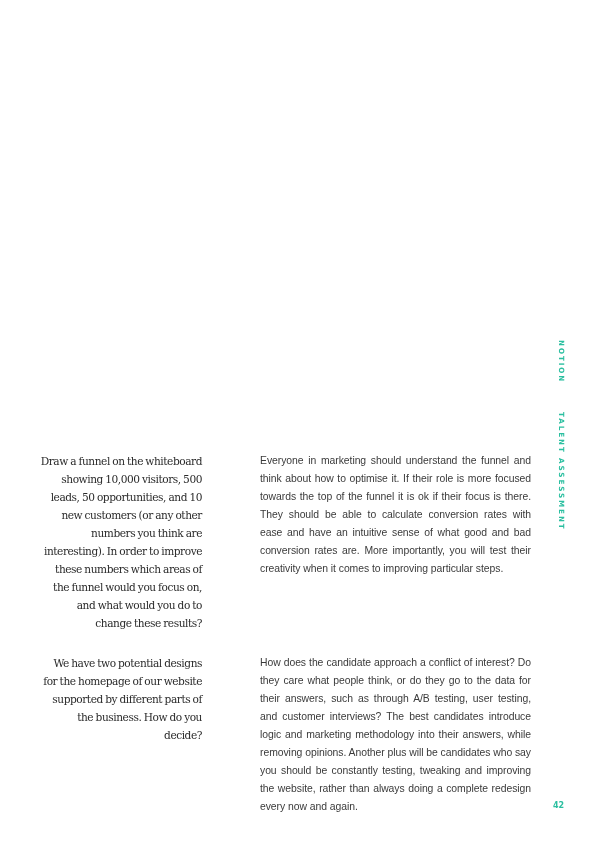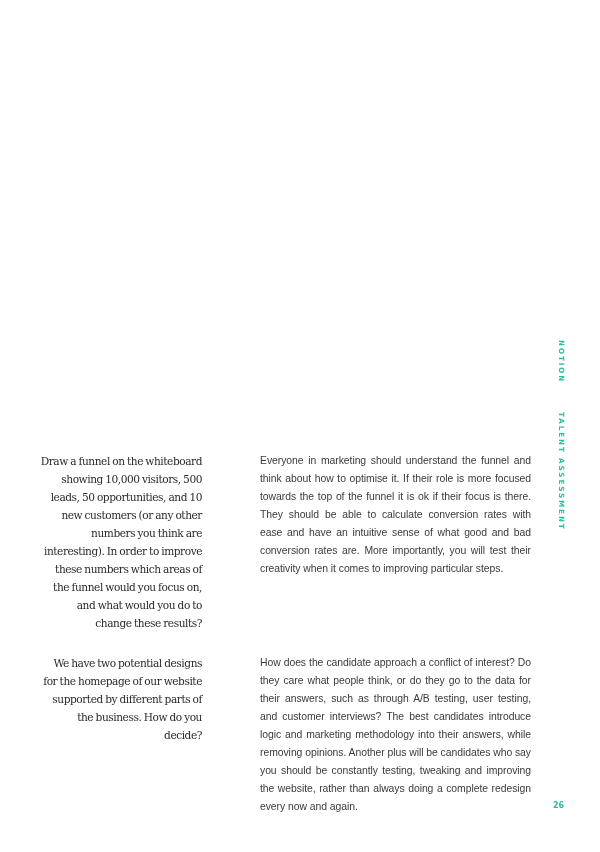--- a/index.html
+++ b/index.html
@@ -80,15 +80,15 @@
   <div class="qa" style="top: 452px;">
     <div class="question">Draw a funnel on the whiteboard showing 10,000 visitors, 500 leads, 50 opportunities, and 10 new customers (or any other numbers you think are interesting). In order to improve these numbers which areas of the funnel would you focus on, and what would you do to change these results?</div>
     <div class="answer">Everyone in marketing should understand the funnel and think about how to optimise it. If their role is more focused towards the top of the funnel it is ok if their focus is there. They should be able to calculate conversion rates with ease and have an intuitive sense of what good and bad conversion rates are. More importantly, you will test their creativity when it comes to improving particular steps.</div>
   </div>
 
   <div class="qa" style="top: 654px;">
     <div class="question">We have two potential designs for the homepage of our website supported by different parts of the business. How do you decide?</div>
     <div class="answer">How does the candidate approach a conflict of interest? Do they care what people think, or do they go to the data for their answers, such as through A/B testing, user testing, and customer interviews? The best candidates introduce logic and marketing methodology into their answers, while removing opinions. Another plus will be candidates who say you should be constantly testing, tweaking and improving the website, rather than always doing a complete redesign every now and again.</div>
   </div>
 
-  <div class="page-number" style="color: #2bbfa0;">26</div>
+  <div class="page-number" style="color: #2bbfa0;">42</div>
 
 </div>
 
 </body></html>

